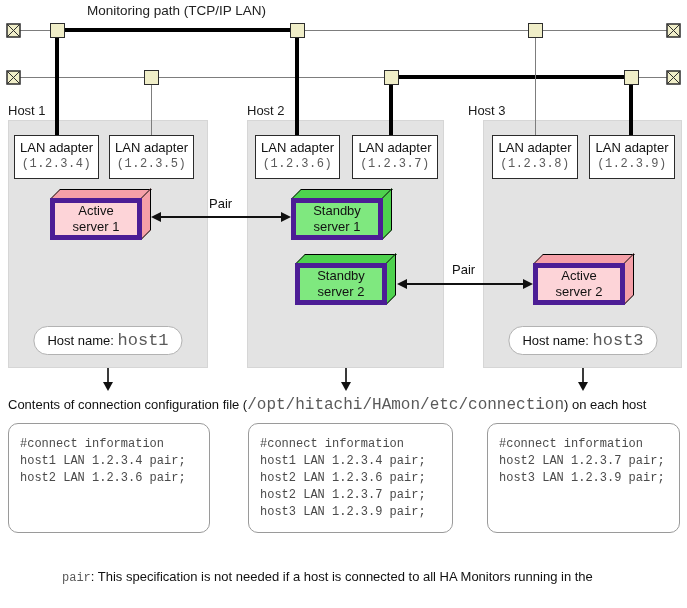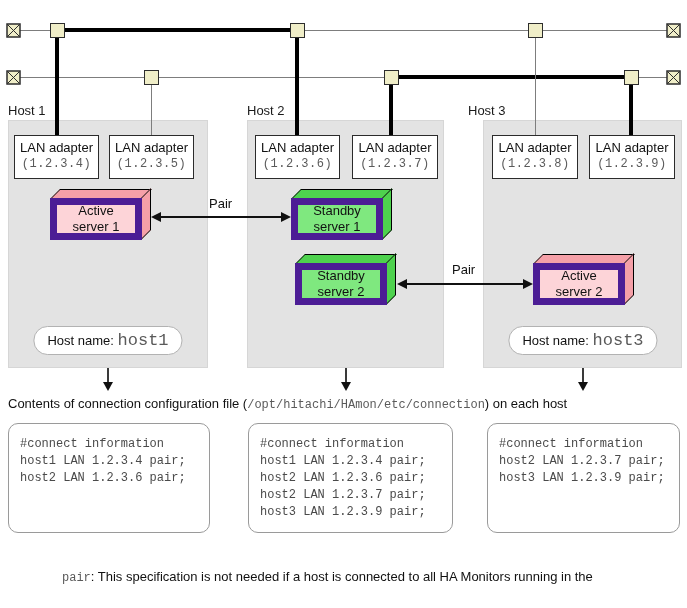--- a/index.html
+++ b/index.html
@@ -14,21 +14,21 @@
   .conn{position:absolute;width:15px;height:15px;background:var(--node-fill,#f0eec8);
         border:1.5px solid #2d2d2d;box-sizing:border-box;}
   .hostbox{position:absolute;background:var(--host-bg,#e3e3e3);border:1px solid #d6d6d6;box-sizing:border-box;}
   .hostlabel{position:absolute;font-size:13px;color:#1a1a1a;}
   .adapter{position:absolute;width:85px;height:44px;background:#fff;border:1px solid #2b2b2b;
            box-sizing:border-box;text-align:center;padding-top:4px;}
   .adapter .l1{font-size:13px;color:#111;}
   .adapter .l2{font-family:"Liberation Mono","DejaVu Sans Mono",monospace;font-size:12px;
                color:var(--mono,#5a5a5a);margin-top:2px;letter-spacing:0.5px;}
   .server{position:absolute;}
-  .face{position:relative;width:92px;height:42px;border:7px solid #4c1d95;box-sizing:border-box;
+  .face{position:relative;width:92px;height:42px;border:5px solid #4c1d95;box-sizing:border-box;
         display:flex;align-items:center;justify-content:center;z-index:2;}
   .face .lbl{font-size:13px;line-height:16px;text-align:center;white-space:pre-line;color:#111;}
   .topface{position:absolute;left:0;top:-9px;width:92px;height:10px;border:1px solid #000;
            box-sizing:border-box;transform:skewX(-45deg);transform-origin:0 100%;z-index:1;}
   .sideface{position:absolute;left:91px;top:0;width:10px;height:42px;border:1px solid #000;
             box-sizing:border-box;transform:skewY(-45deg);transform-origin:0 0;z-index:1;}
   .server.active .face{background:var(--active-face,#fdd4d8);}
   .server.active .topface,.server.active .sideface{background:var(--active-side,#f5a0a8);}
   .server.standby .face{background:var(--standby-face,#7fe87f);}
   .server.standby .topface,.server.standby .sideface{background:var(--standby-side,#4ed24e);}
@@ -38,21 +38,21 @@
   .ah.left{border-top:5px solid transparent;border-bottom:5px solid transparent;border-right:10px solid #111;}
   .ah.right{border-top:5px solid transparent;border-bottom:5px solid transparent;border-left:10px solid #111;}
   .pill{position:absolute;transform:translateX(-50%);background:#fff;border:1px solid #b2b2b2;
         border-radius:14px;padding:4px 13px;font-size:13px;white-space:nowrap;color:#111;}
   .mono{font-family:"Liberation Mono","DejaVu Sans Mono",monospace;color:var(--mono,#5a5a5a);}
   .pill .mono{font-size:17px;}
   .dline{position:absolute;width:2px;background:#3a3a3a;}
   .dhead{position:absolute;width:0;height:0;border-left:5px solid transparent;
          border-right:5px solid transparent;border-top:9px solid #111;}
   .caption{position:absolute;font-size:13px;color:#111;}
-  .caption .mono{font-size:12px;}
+  .caption .mono{font-size:16px;}
   .cfgbox{position:absolute;background:#fff;border:1px solid #9a9a9a;border-radius:10px;
           box-sizing:border-box;padding:12px 6px 0 11px;
           font-family:"Liberation Mono","DejaVu Sans Mono",monospace;font-size:12px;
           color:#4a4a4a;line-height:17px;white-space:nowrap;}
   .legendrow{position:absolute;font-size:13px;color:#111;white-space:nowrap;}
   .it{font-style:italic;}
   .legendrow .mono{font-size:12px;}
 </style>
 </head>
 <body>
@@ -60,20 +60,21 @@
 <div class="canvas">
 
   <div class="hostbox" style="left:8px;top:120px;width:200px;height:248px"></div>
   <div class="hostbox" style="left:247px;top:120px;width:197px;height:248px"></div>
   <div class="hostbox" style="left:483px;top:120px;width:199px;height:248px"></div>
 
   <div class="hostlabel" style="left:8px;top:103px">Host 1</div>
   <div class="hostlabel" style="left:247px;top:103px">Host 2</div>
   <div class="hostlabel" style="left:468px;top:103px">Host 3</div>
 
+  <div class="title" style="left:87px;top:3px">Monitoring path (TCP/IP LAN)</div>
 
   <div class="hline" style="left:20px;top:30px;width:647px"></div>
   <div class="hline thick" style="left:57px;top:28px;width:242px"></div>
 
   <div class="hline" style="left:20px;top:77px;width:647px"></div>
   <div class="hline thick" style="left:391px;top:75px;width:242px"></div>
 
   <div class="vline thick" style="left:55px;top:30px;height:105px"></div>
   <div class="vline" style="left:151px;top:77px;height:58px"></div>
   <div class="vline thick" style="left:295px;top:30px;height:105px"></div>

